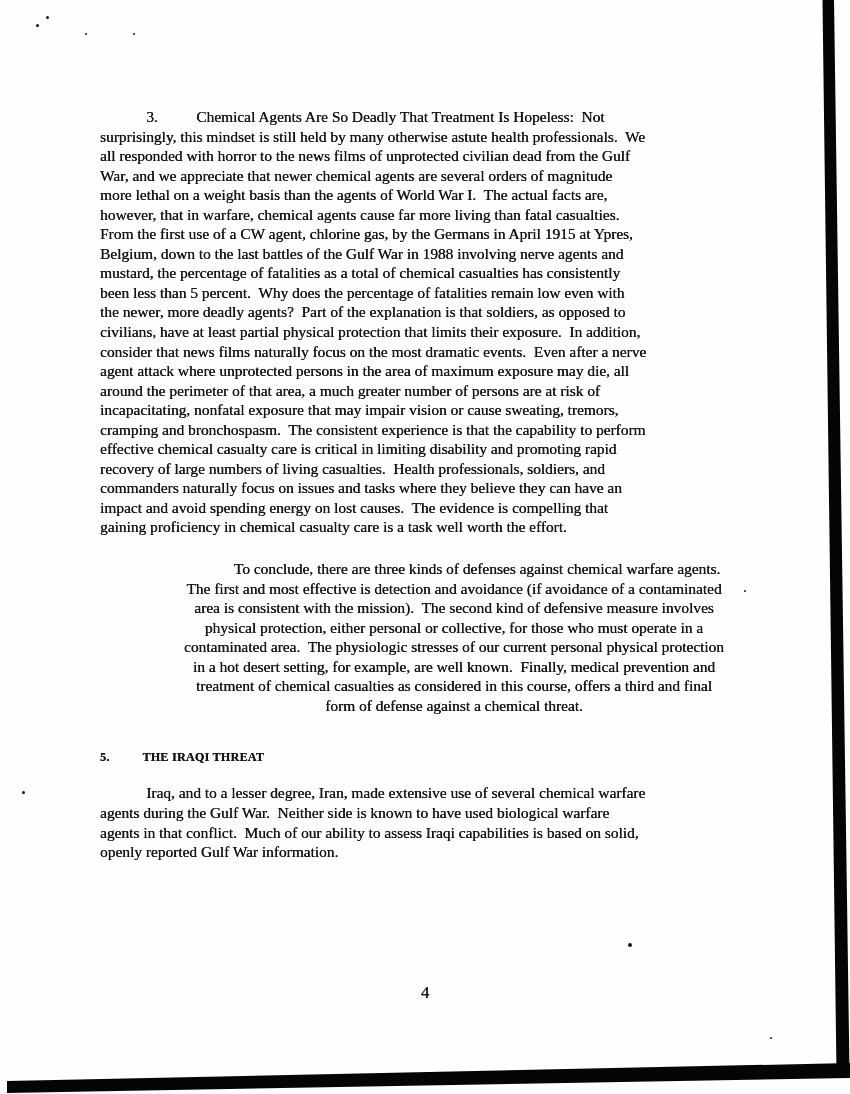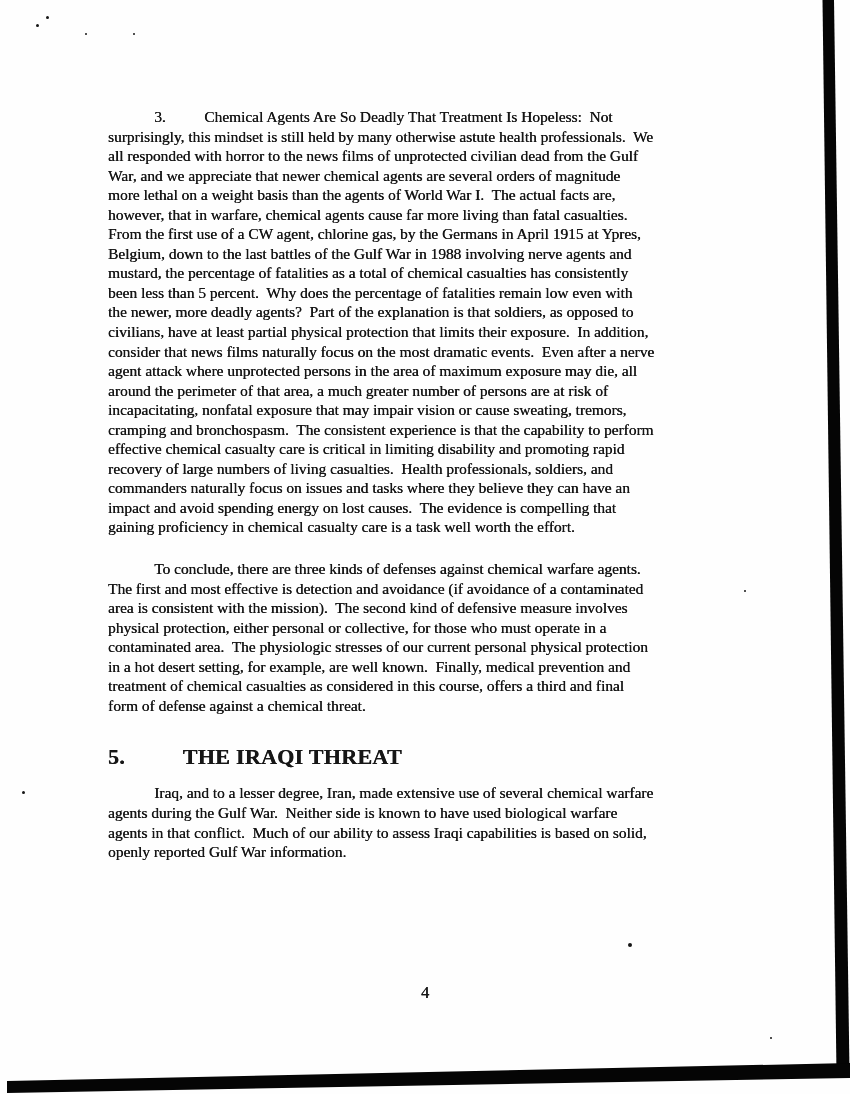--- a/index.html
+++ b/index.html
@@ -14,39 +14,39 @@
     background: #ffffff;
     font-family: "Liberation Serif", "DejaVu Serif", serif;
   }
   .paper {
     position: absolute;
     inset: 0;
     background: var(--paper, #fefefe);
   }
   .text-col {
     position: absolute;
-    left: 108px;
+    left: 100px;
     top: 107px;
     width: 708px;
     color: var(--ink, #161616);
     font-size: 15.4px;
     line-height: 19.55px;
     text-shadow: 0.3px 0.2px 0 currentColor;
   }
   .para {
     margin: 0;
     white-space: pre-wrap;
     text-align: left;
   }
-  .para.gap-conclude   { margin-top: 22px; }
+  .para.gap-conclude   { margin-top: 22px; text-align: center; }
   .para.gap-countries  { margin-top: 21px; }
   .para.gap-iraq       { margin-top: 16px; }
   .heading {
     margin: 32px 0 0 0;
-    font-size: 22px;
+    font-size: 12px;
     font-weight: bold;
     line-height: 20px;
     letter-spacing: 0.3px;
     white-space: pre-wrap;
     color: var(--ink, #161616);
   }
   .page-number {
     position: absolute;
     top: 983px;
     left: 0;

